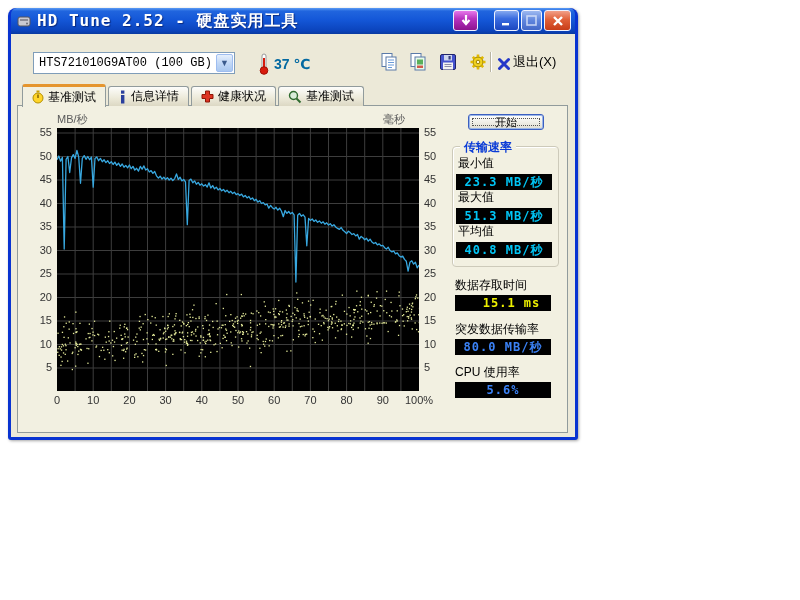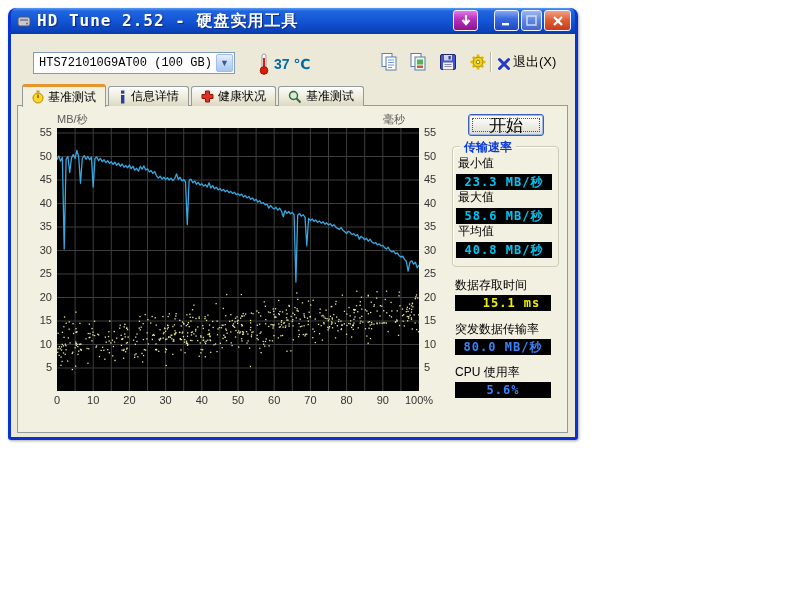--- a/index.html
+++ b/index.html
@@ -52,23 +52,23 @@
     background:#f2f0e1; border:1px solid #919b9c; border-top-color:#919b9c; }
 
   
   .plot { position:absolute; left:46px; top:94px; width:362px; height:263px; background:#000; }
   .axis-unit { position:absolute; font-size:11px; color:#5a5a5a; }
   .ytick { position:absolute; width:26px; font-size:11px; color:#333; }
   .ytick.left { text-align:right; }
   .xtick { position:absolute; top:360px; font-size:11px; color:#333; transform:translateX(-50%); white-space:nowrap; }
 
   
-  .start-btn { position:absolute; left:457px; top:80px; width:76px; height:22px;
+  .start-btn { position:absolute; left:457px; top:80px; width:76px; height:16px;
     background:linear-gradient(180deg,#ffffff,#f2f1ea 45%,#e0ddd0); border:1px solid #3c5fc0;
-    box-shadow:0 0 0 1px #9ab6e8 inset; border-radius:3px; font-size:17px; color:#000;
+    box-shadow:0 0 0 1px #9ab6e8 inset; border-radius:3px; font-size:11px; color:#000;
     display:flex; align-items:center; justify-content:center; position:absolute; }
   .start-btn .focus-rect { position:absolute; left:3px; right:3px; top:3px; bottom:3px; border:1px dotted #555; }
 
   .groupbox { position:absolute; left:441px; top:112px; width:107px; height:121px;
     border:1px solid #cdcaba; border-radius:4px; box-shadow:1px 1px 0 #fff inset; }
   .group-title { position:absolute; left:7px; top:-8px; background:#f2f0e1; padding:0 4px;
     font-size:12px; font-weight:bold; color:#0a3bd6; white-space:nowrap; }
 
   .stat-label { position:absolute; font-size:12px; color:#000; white-space:nowrap; }
   .lcd { position:absolute; width:96px; height:16px; background:#000; display:flex; align-items:center; justify-content:center;
@@ -927,21 +927,21 @@
       <div class="focus-rect"></div>
       <span>开始</span>
     </div>
 
     <div class="groupbox">
       <div class="group-title">传输速率</div>
       <div id="transfer-rows">
           <div class="stat-label" style="left: 5px; top: 8px;">最小值</div>
           <div class="lcd lcd-cyan" style="left: 3px; top: 27px; width: 96px; color: rgb(0, 198, 246);">23.3 MB/秒</div>
           <div class="stat-label" style="left: 5px; top: 42px;">最大值</div>
-          <div class="lcd lcd-cyan" style="left: 3px; top: 61px; width: 96px; color: rgb(0, 198, 246);">58.6 MB/秒</div>
+          <div class="lcd lcd-cyan" style="left: 3px; top: 61px; width: 96px; color: rgb(0, 198, 246);">51.3 MB/秒</div>
           <div class="stat-label" style="left: 5px; top: 76px;">平均值</div>
           <div class="lcd lcd-cyan" style="left: 3px; top: 95px; width: 96px; color: rgb(0, 198, 246);">40.8 MB/秒</div>
         </div>
     </div>
 
     <div class="stat-label" style="left:444px; top:243px;">数据存取时间</div>
     <div class="lcd lcd-yellow" style="left:444px; top:261px;padding-left:17px;">
       <span>15.1 ms</span>
     </div>
 

